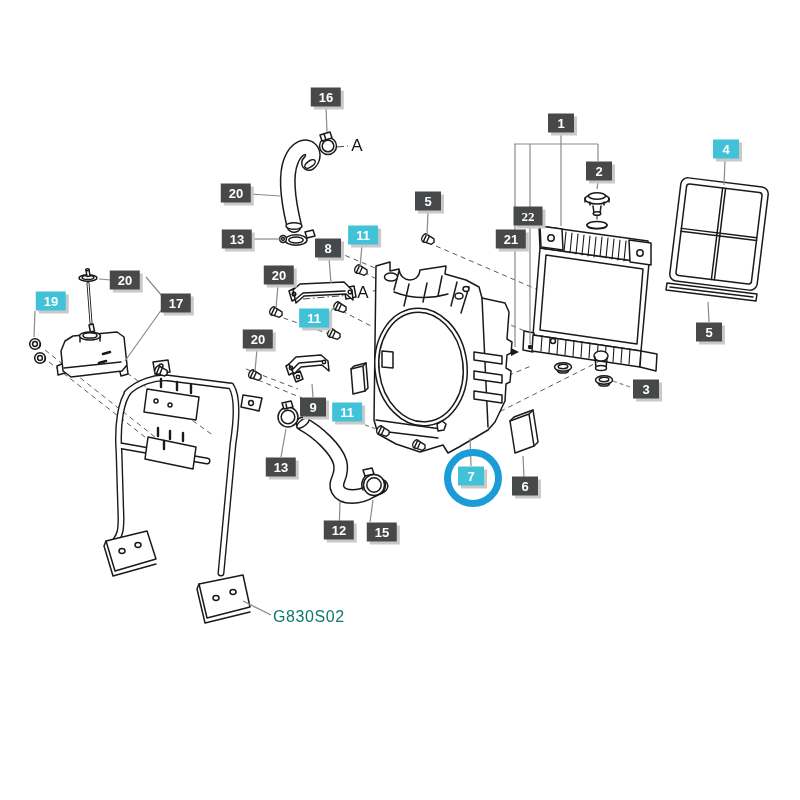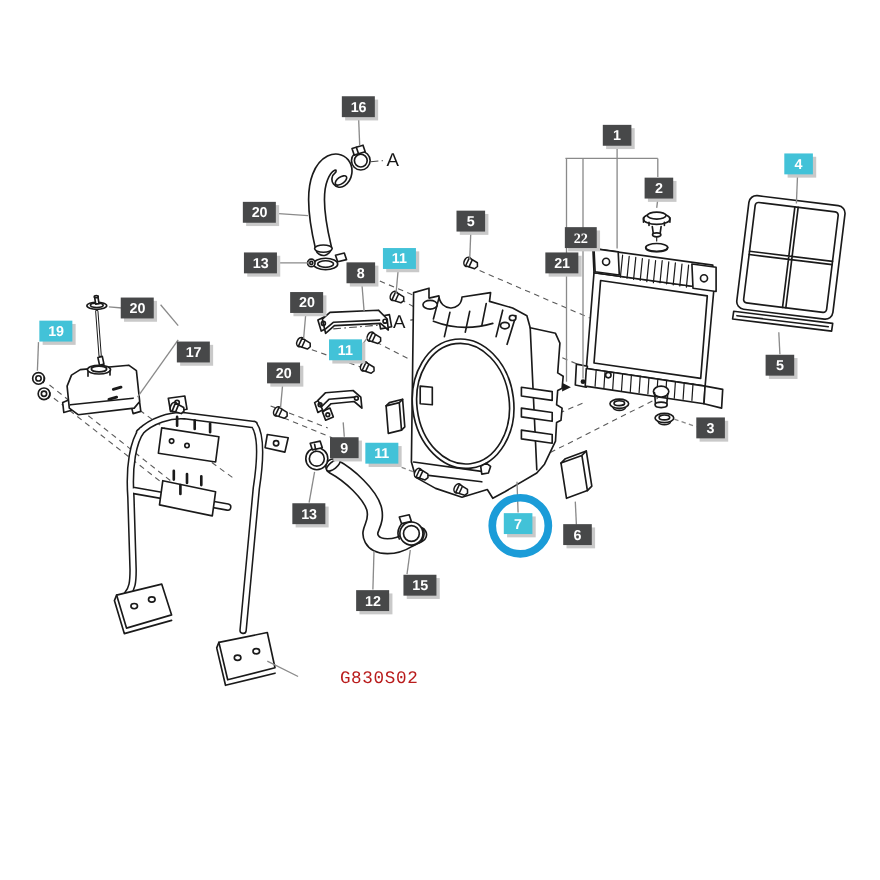--- a/index.html
+++ b/index.html
@@ -10,22 +10,22 @@
   .plabel{position:absolute;transform:translate(-50%,-50%);
           min-width:10px;height:15px;line-height:15px;padding:2px 8px;
           background:var(--label-dark,#474849);color:#fff;
           font-weight:bold;font-size:13px;text-align:center;
           box-shadow:3px 3px 0 var(--label-shadow,#c9c9c9);
           font-family:"Liberation Sans",sans-serif;cursor:pointer;}
   .plabel.hl{background:var(--label-hl,#42c2d8);}
   .letterA{position:absolute;transform:translate(-50%,-50%);
            font-size:17px;color:#151515;font-family:"Liberation Sans",sans-serif;}
   .figcode{position:absolute;transform:translate(0,-50%);
-           font-size:16px;color:#b91c1c;letter-spacing:.6px;
-           font-family:Liberation Mono, monospace;margin-left:36px;}
+           font-size:16px;color:#0f766e;letter-spacing:.6px;
+           font-family:Liberation Sans, sans-serif;}
 </style>
 </head>
 <body>
 
 <div class="stage">
 
 <svg width="800" height="800" viewBox="0 0 800 800">
   <defs>
     <g id="bolt">
       <ellipse cx="0" cy="0" rx="3" ry="4.4" fill="#fff"></ellipse>
@@ -296,27 +296,27 @@
       <div class="plabel hl" style="left: 726px; top: 149px;">4</div>
       <div class="plabel" style="left: 709px; top: 332px;">5</div>
       <div class="plabel" style="left: 525px; top: 486px;">6</div>
       <div class="plabel hl" style="left: 471px; top: 476px;">7</div>
       <div class="plabel" style="left: 328px; top: 248px;">8</div>
       <div class="plabel" style="left: 313px; top: 407px;">9</div>
       <div class="plabel" style="left: 428px; top: 201px;">5</div>
       <div class="plabel hl" style="left: 363px; top: 235px;">11</div>
       <div class="plabel hl" style="left: 314px; top: 318px;">11</div>
       <div class="plabel hl" style="left: 347px; top: 412px;">11</div>
-      <div class="plabel" style="left: 339px; top: 546px;">12</div>
+      <div class="plabel" style="left: 339px; top: 530px;">12</div>
       <div class="plabel" style="left: 237px; top: 239px;">13</div>
       <div class="plabel" style="left: 281px; top: 467px;">13</div>
       <div class="plabel" style="left: 236px; top: 193px;">20</div>
       <div class="plabel" style="left: 382px; top: 532px;">15</div>
       <div class="plabel" style="left: 326px; top: 97px;">16</div>
-      <div class="plabel" style="left: 176px; top: 303px; margin-top: 17px;">17</div>
+      <div class="plabel" style="left: 176px; top: 303px;">17</div>
       <div class="plabel" style="left: 125px; top: 280px;">20</div>
       <div class="plabel hl" style="left: 35px; top: 301px; margin-left: 16px;">19</div>
       <div class="plabel" style="left: 279px; top: 275px;">20</div>
       <div class="plabel" style="left: 258px; top: 339px;">20</div>
       <div class="plabel" style="left: 511px; top: 239px;">21</div>
       <div class="plabel" style="left: 528px; top: 216px; font-family: Liberation Serif, serif;">22</div>
     </div>
 
 <div class="letterA" style="left:357px;top:146px">A</div>
 <div class="letterA" style="left:363px;top:293px">A</div>

